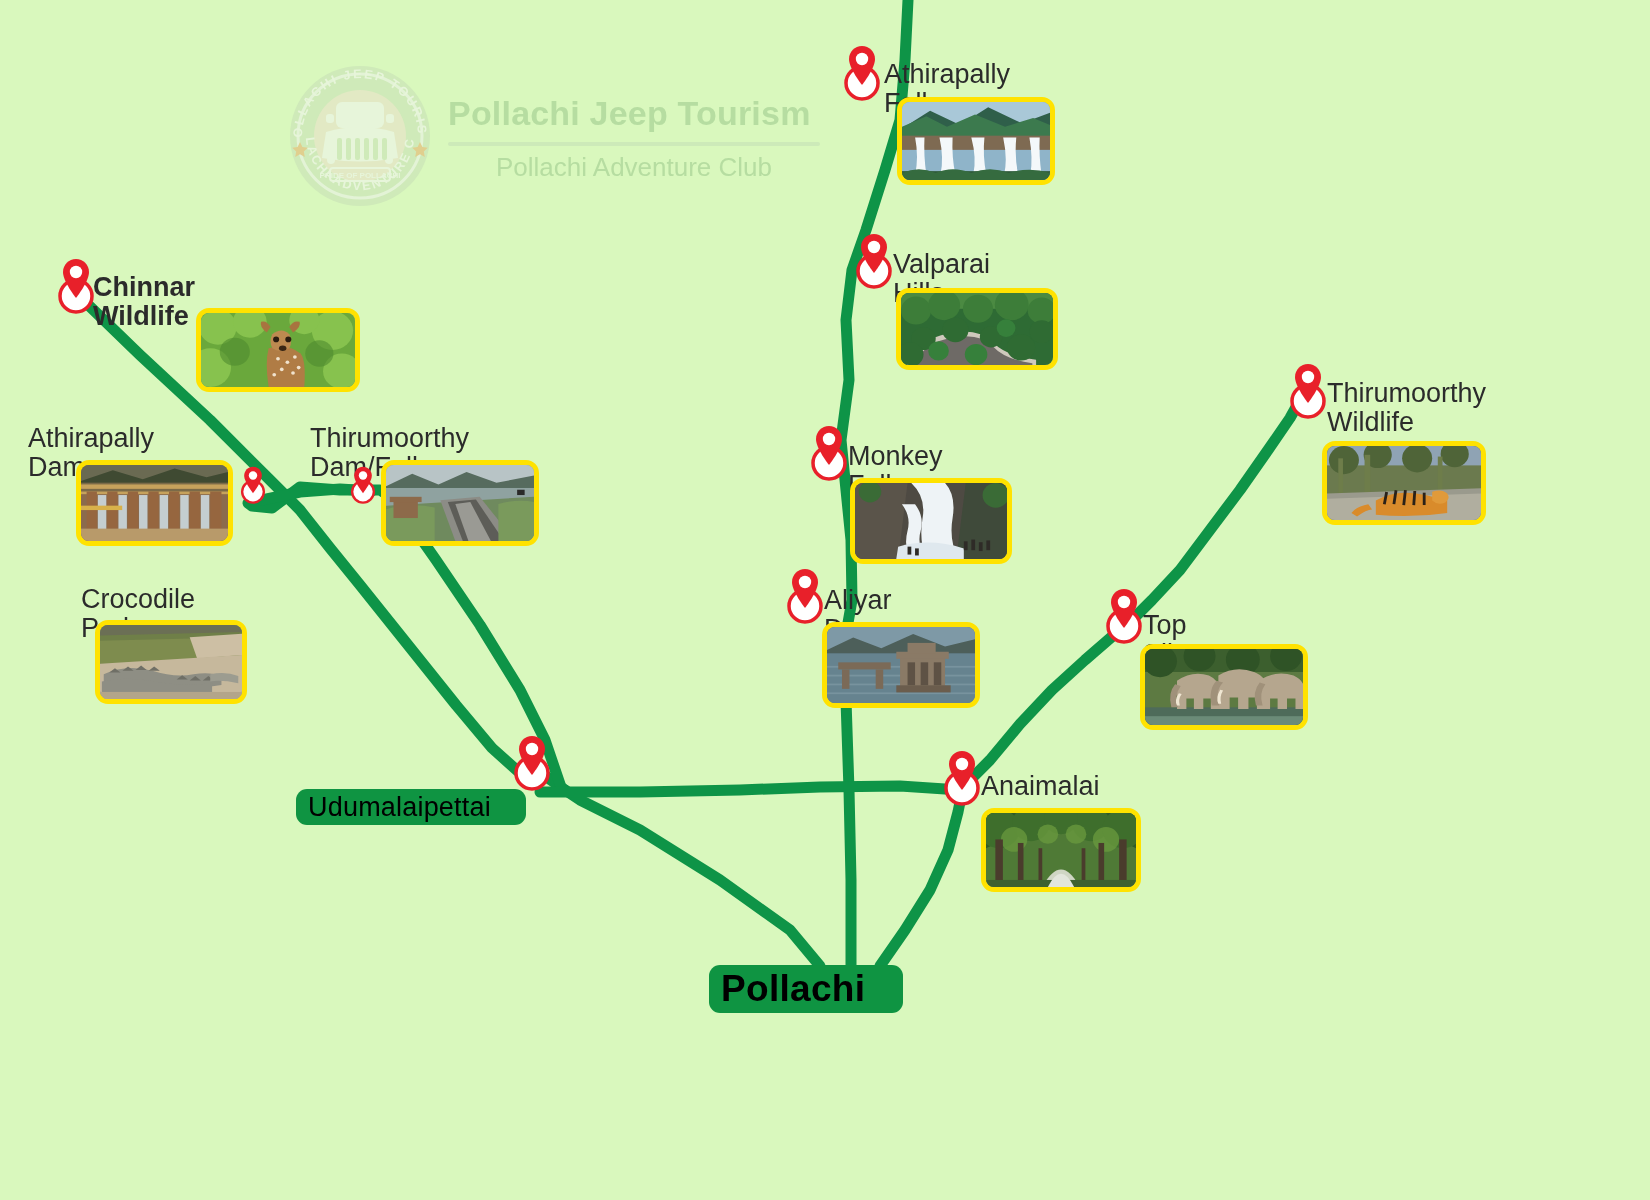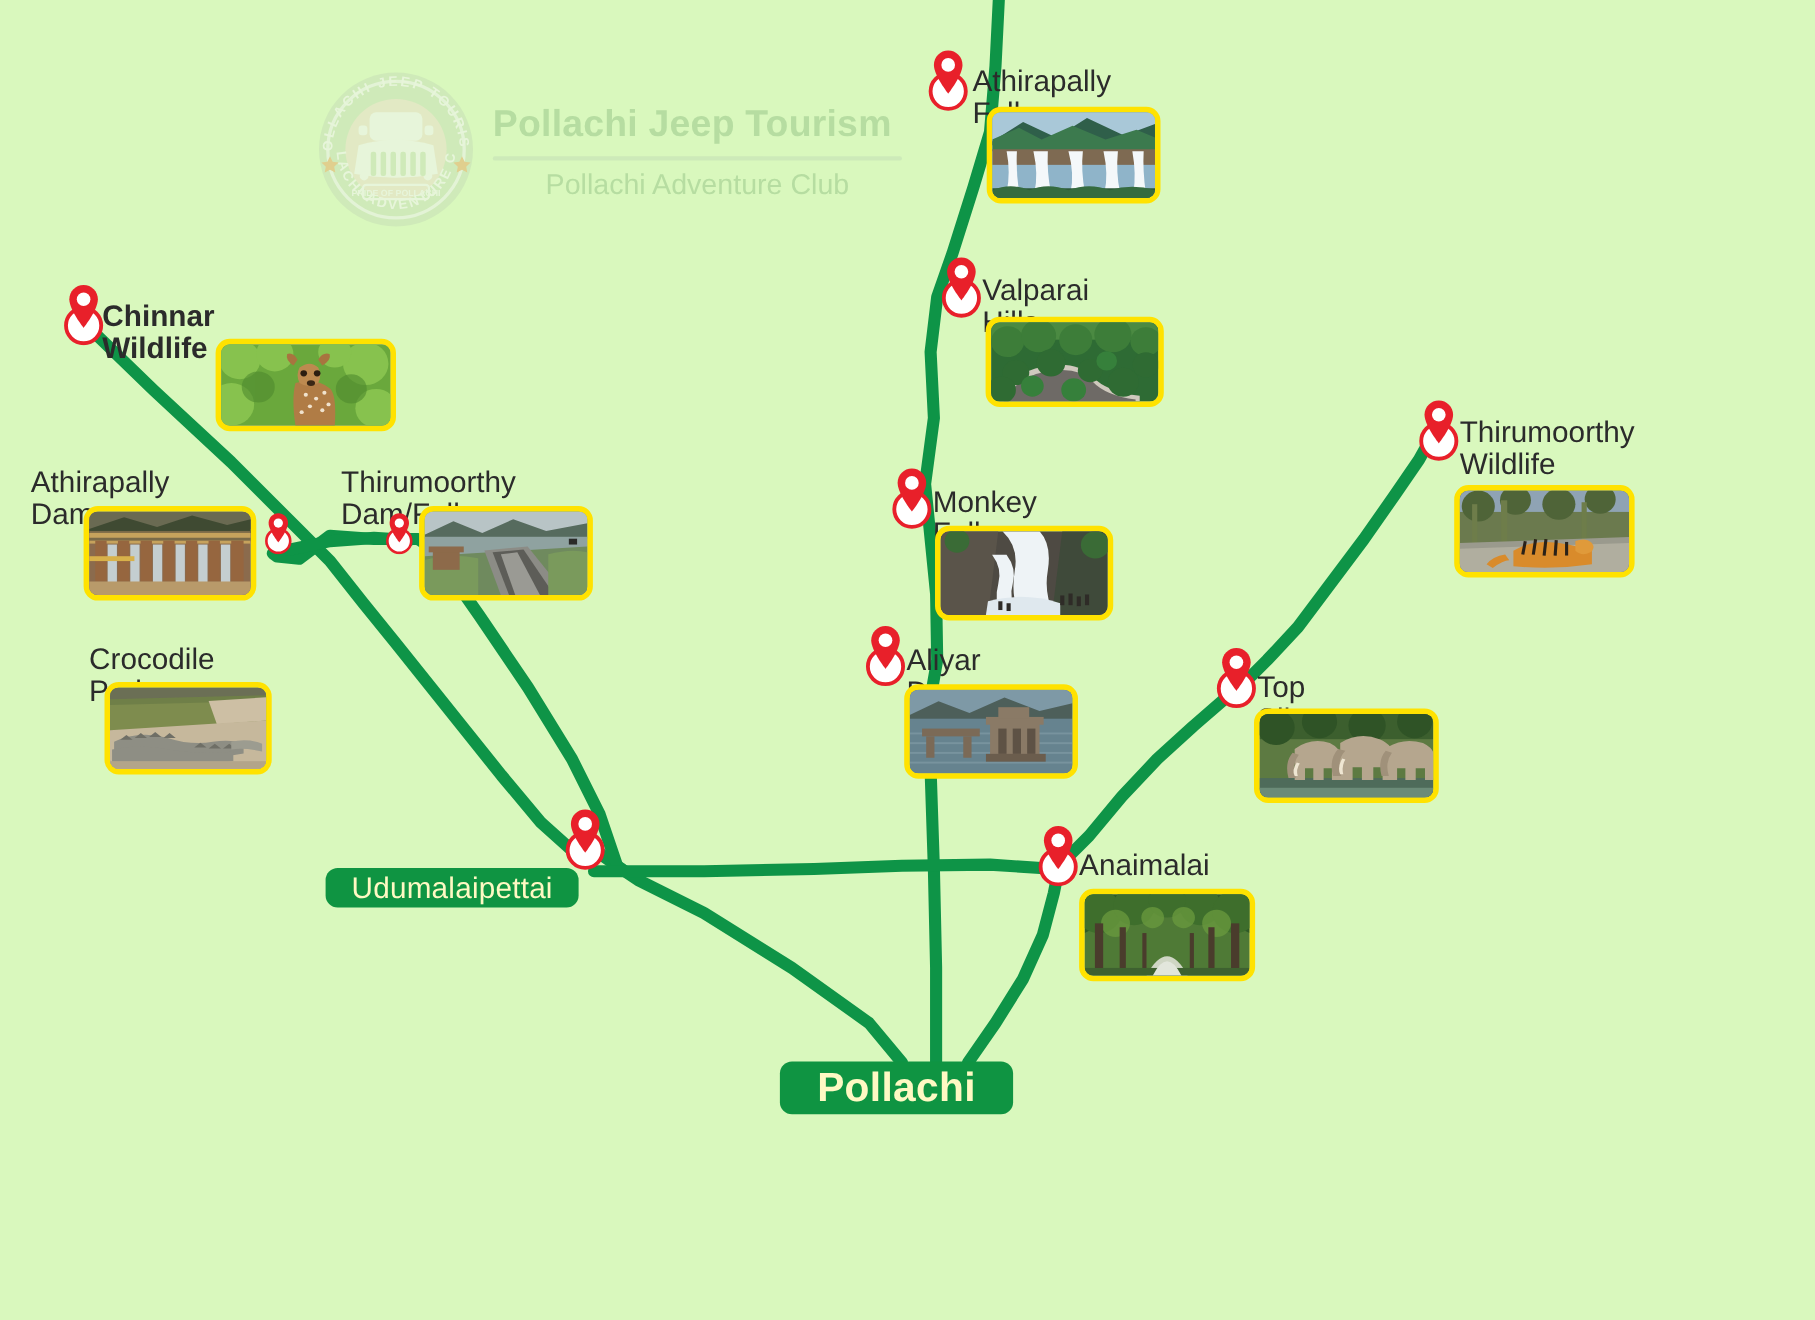--- a/index.html
+++ b/index.html
@@ -100,27 +100,28 @@
     position: absolute;
     width: 38px;
     height: 56px;
     z-index: 6;
   }
 
   
   .town {
     position: absolute;
     background: #0f9442;
-    color: #fef9c3;
+    color: #000000;
     border-radius: 11px;
     display: flex;
     align-items: center;
-    justify-content: center;
+    justify-content: flex-start;
     z-index: 7;
     box-sizing: border-box;
+    padding-left: 12px;
   }
   .town-main {
     font-size: 37px;
     font-weight: 700;
     letter-spacing: 0.3px;
   }
   .town-sub {
     font-size: 27px;
     font-weight: 500;
     letter-spacing: 0.2px;
@@ -632,21 +633,21 @@
   </div>
 
   <div class="pin" style="left:513px;top:735px;">
     <svg viewBox="0 0 38 56" width="38" height="56" xmlns="http://www.w3.org/2000/svg">
       <circle cx="19" cy="38" r="16" fill="#ffffff" stroke="#e8202a" stroke-width="3.5"></circle>
       <path d="M19 1c-7.2 0-13 5.8-13 13 0 9.7 13 26 13 26s13-16.3 13-26c0-7.2-5.8-13-13-13z" fill="#e8202a"></path>
       <circle cx="19" cy="14" r="6.2" fill="#ffffff"></circle>
     </svg>
   </div>
 
-  <div class="town town-main" style="left:709px;top:965px;width:212px;height:48px;">
+  <div class="town town-main" style="left:709px;top:965px;width:194px;height:48px;">
     <span>Pollachi</span>
   </div>
 
   <div class="town town-sub" style="left:296px;top:789px;width:230px;height:36px;">
     <span>Udumalaipettai</span>
   </div>
 
 </div>
 
 </body></html>

